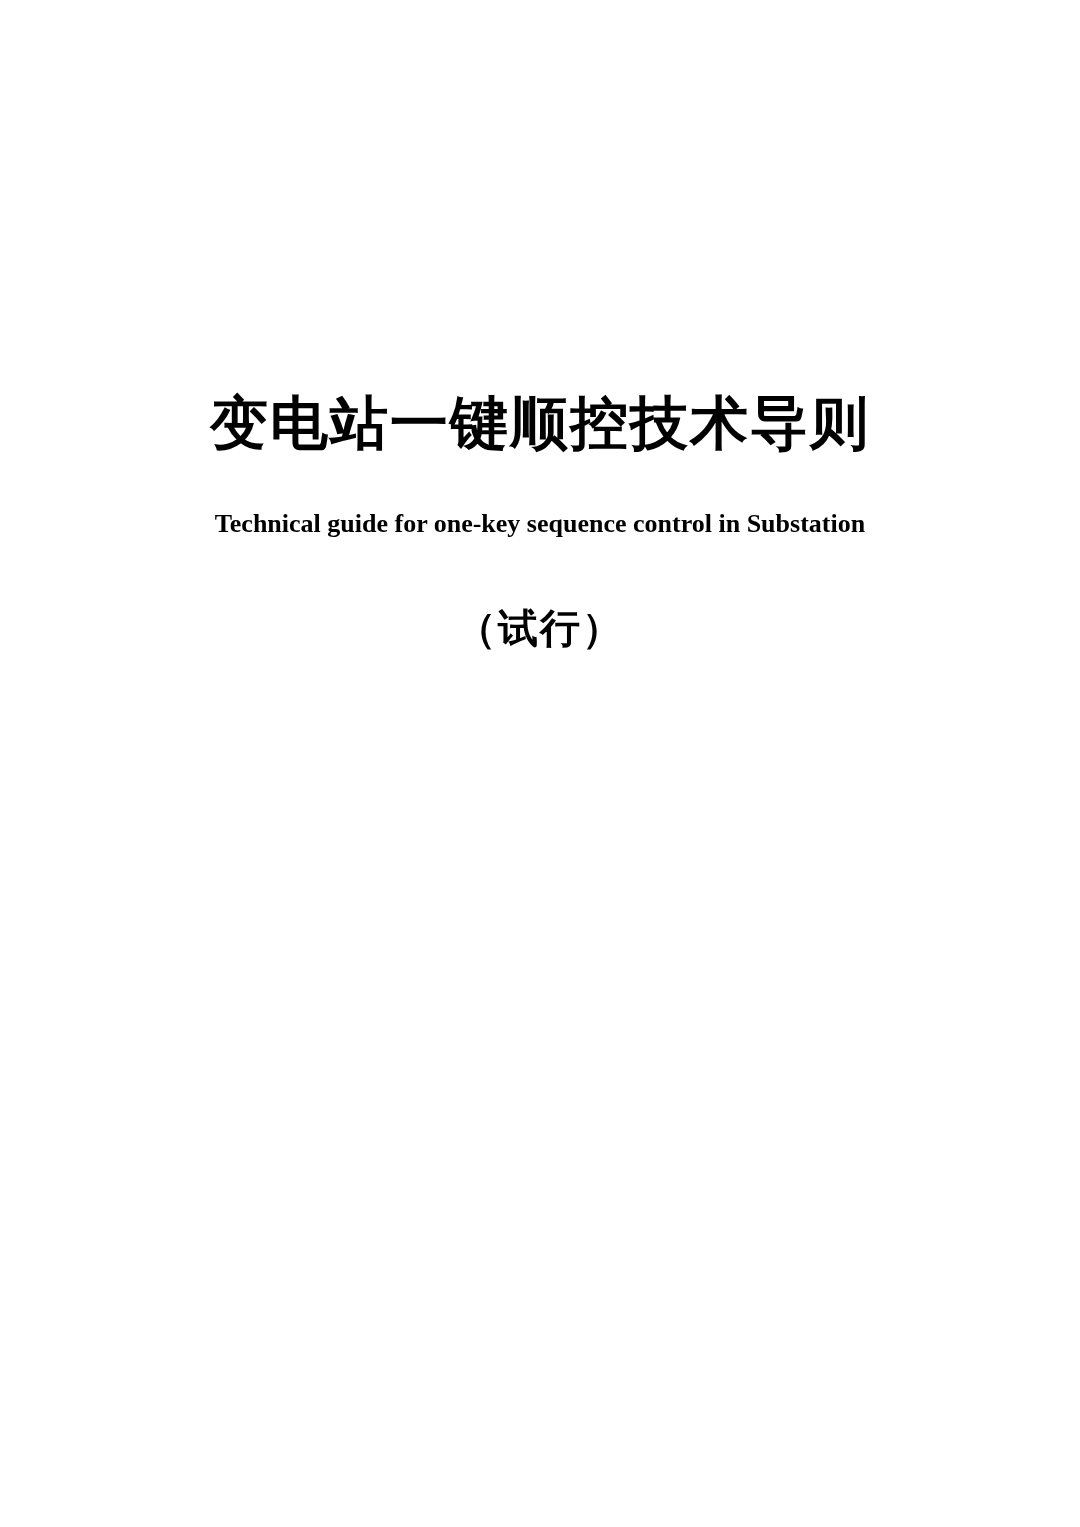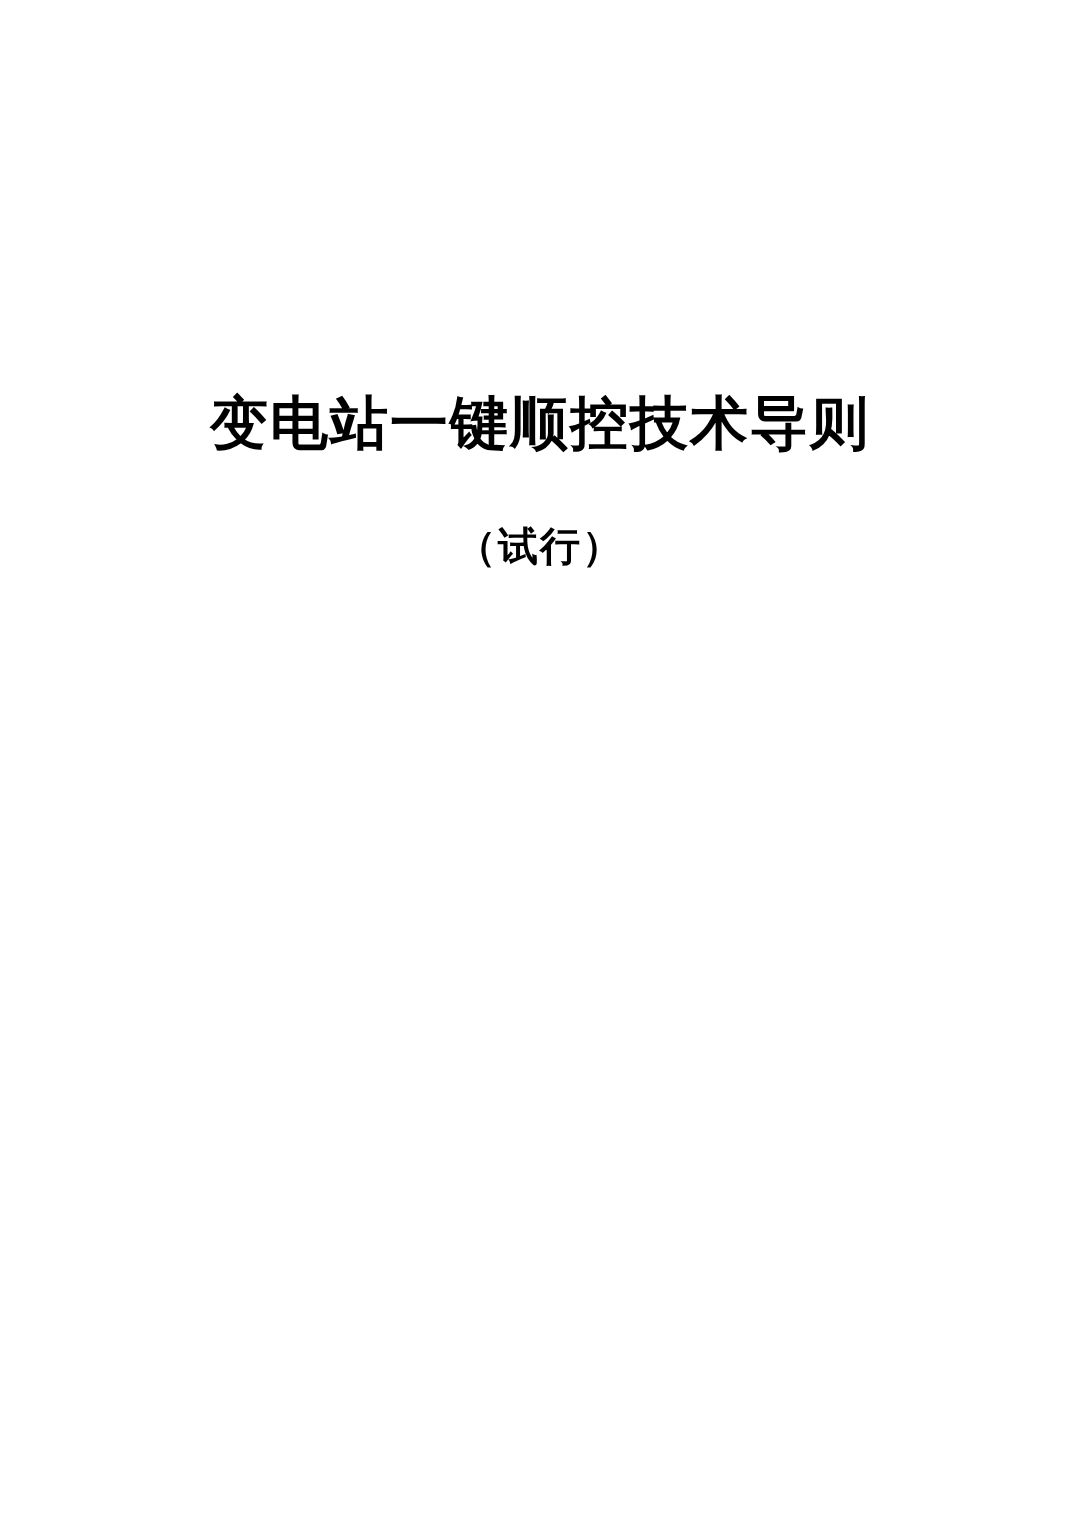--- a/index.html
+++ b/index.html
@@ -52,15 +52,16 @@
     margin-top: 62px;
     letter-spacing: 2px;
   }
 </style>
 </head>
 <body>
 
 <div class="page">
   <div class="title-block">
     <h1 class="doc-title-cn">变电站一键顺控技术导则</h1>
+    <p class="doc-title-en">Technical guide for one-key sequence control in Substation</p>
     <p class="doc-subtitle-cn">（试行）</p>
   </div>
 </div>
 
 </body></html>

